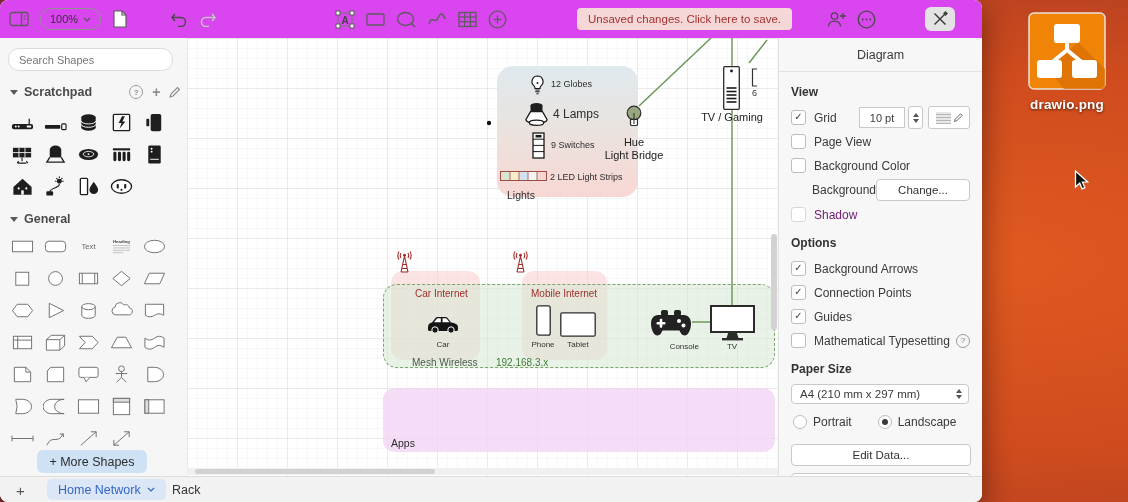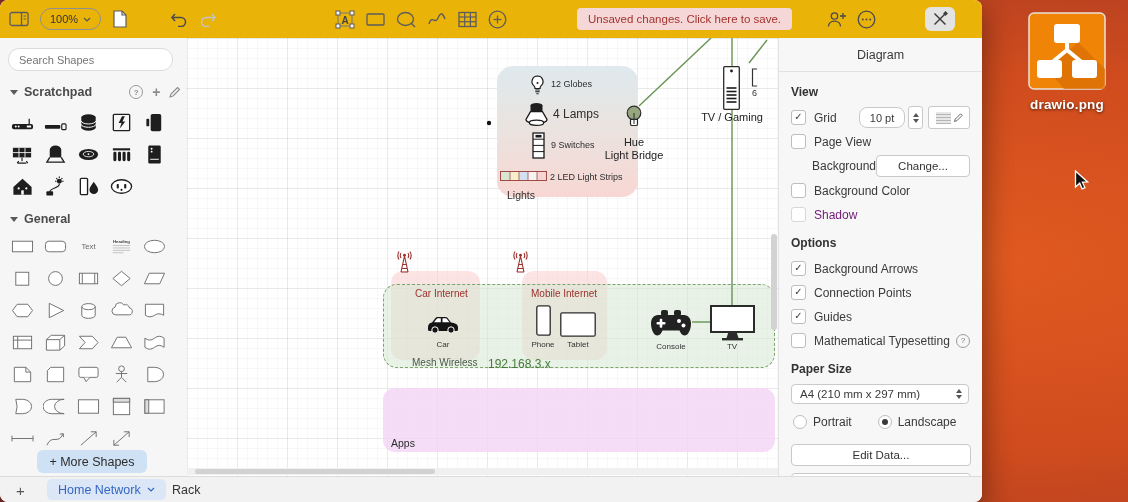--- a/index.html
+++ b/index.html
@@ -11,21 +11,21 @@
     background:radial-gradient(150% 125% at 86% 52%, #e05a20 0%, #d04c1e 30%, #b13e21 50%, #7c2a2e 72%, #471530 100%);}
   .desktop-icon{position:absolute;left:1028px;top:12px;width:78px;cursor:default;}
   .desktop-icon .img{width:78px;height:78px;}
   .desktop-icon .lbl{margin-top:7px;text-align:center;color:#fff;font-size:13.5px;font-weight:700;
     text-shadow:0 1px 3px rgba(0,0,0,.65);letter-spacing:.2px;}
   .cursor{position:absolute;left:1074px;top:170px;}
   
   .window{position:absolute;left:0;top:0;width:982px;height:502px;background:#fff;
     border-radius:8px;overflow:hidden;box-shadow:0 10px 30px rgba(0,0,0,.45);}
   
-  .toolbar{position:absolute;left:0;top:0;width:982px;height:38px;background:#eab308;
+  .toolbar{position:absolute;left:0;top:0;width:982px;height:38px;background:#d946ef;
     border-bottom:1px solid #e3e3e3;}
   .tbg{position:absolute;top:0;height:38px;display:flex;align-items:center;}
   .tb-btn{display:flex;align-items:center;justify-content:center;border-radius:5px;cursor:pointer;}
   .zoom-pill{display:flex;align-items:center;gap:5px;border:1px solid #909090;border-radius:11px;
     height:20px;padding:0 9px;font-size:11px;color:#333;background:transparent;cursor:pointer;}
   .badge{position:absolute;left:577px;top:8px;height:22px;display:flex;align-items:center;
     background:#f6d7d7;color:#a2332e;font-size:11.5px;border-radius:4px;padding:0 11px;cursor:pointer;}
   .sketch-btn{position:absolute;left:925px;top:7px;width:30px;height:24px;background:#e3e3e3;
     border-radius:6px;display:flex;align-items:center;justify-content:center;cursor:pointer;}
   
@@ -60,21 +60,21 @@
   .node{position:absolute;}
   .lights{left:310px;top:28px;width:141px;height:131px;border-radius:16px;z-index:1;
     background:linear-gradient(180deg,#dfe9ee 0%,#eae3df 48%,#f8d7d3 100%);}
   .lights .itxt{position:absolute;font-size:9px;color:#2d2d2d;white-space:nowrap;}
   .lights .big{font-size:12px;}
   .lights-label{position:absolute;left:10px;top:123px;font-size:10.5px;color:#2d2d2d;}
   .pinkbox{background:rgba(248,206,204,0.55);border-radius:12px;z-index:1;}
   .meshbox{left:196px;top:246px;width:392px;height:84px;border:1.5px dashed #7ca36a;border-radius:14px;
     background:rgba(213,232,212,0.55);z-index:2;box-sizing:border-box;}
   .mesh-lbl{position:absolute;left:28px;top:72px;font-size:10px;color:#4a5645;white-space:nowrap;}
-  .mesh-sub{position:absolute;left:104px;top:72px;font-size:12px;color:#457a3b;white-space:nowrap;}
+  .mesh-sub{position:absolute;left:112px;top:72px;font-size:10px;color:#457a3b;white-space:nowrap;}
   .appsbox{left:196px;top:350px;width:392px;height:64px;background:rgba(243,212,245,0.8);
     border-radius:12px;z-index:1;}
   .apps-lbl{position:absolute;left:8px;top:49px;font-size:10.5px;color:#2d2d2d;}
   .wires{position:absolute;left:0;top:0;z-index:2;pointer-events:none;}
   .dev{z-index:3;cursor:pointer;}
   .dev-lbl{position:absolute;font-size:8px;color:#333;text-align:center;z-index:3;white-space:nowrap;}
   .net-lbl{position:absolute;font-size:10px;color:#9c2f2b;z-index:3;white-space:nowrap;margin-top:26px;}
   .node-lbl{position:absolute;font-size:11px;color:#222;text-align:center;z-index:3;line-height:13px;}
   .edge-glyph{position:absolute;left:565px;top:50px;font-size:9px;color:#333;z-index:3;}
   .hscroll{position:absolute;left:0;bottom:1px;width:100%;height:7px;background:#f0f0f0;z-index:5;}
@@ -90,21 +90,21 @@
   .fp-body{padding:11px 12px 0 12px;}
   .fp-title{font-weight:700;font-size:12px;color:#333;margin:2px 0 8px 0;}
   .row{display:flex;align-items:center;height:21px;margin-bottom:3px;}
   .cb{width:13px;height:13px;border:1px solid #bdbdbd;border-radius:3px;background:#fff;margin-right:8px;
     font-size:10px;line-height:12px;text-align:center;color:#3c3c3c;cursor:pointer;flex:none;}
   .rd{width:12px;height:12px;border:1px solid #bdbdbd;border-radius:50%;background:#fff;margin-right:6px;
     position:relative;cursor:pointer;flex:none;}
   .rd.on::after{content:"";position:absolute;left:3px;top:3px;width:6px;height:6px;border-radius:50%;background:#3a3a3a;}
   .dim{color:#701a75;}
   .dim .cb{border-color:#d8d8d8;}
-  .gsize{margin-left:auto;width:44px;height:19px;background:#fff;border:1px solid #c9c9c9;border-radius:8px;
+  .gsize{margin-left:auto;width:44px;height:19px;background:#fff;border:1px solid #c9c9c9;border-radius:0;
     font-size:11px;display:flex;align-items:center;justify-content:center;cursor:text;}
   .stepper{width:13px;height:21px;border:1px solid #c9c9c9;border-radius:3px;background:#fff;margin-left:3px;
     display:flex;flex-direction:column;align-items:center;justify-content:center;gap:2px;cursor:pointer;}
   .tri-up{width:0;height:0;border-left:3.5px solid transparent;border-right:3.5px solid transparent;border-bottom:4px solid #555;}
   .tri-dn{width:0;height:0;border-left:3.5px solid transparent;border-right:3.5px solid transparent;border-top:4px solid #555;}
   .swatch-btn{width:40px;height:21px;border:1px solid #c9c9c9;border-radius:3px;background:#fff;margin-left:5px;
     display:flex;align-items:center;justify-content:center;gap:3px;cursor:pointer;}
   .swatch{width:15px;height:12px;background:repeating-linear-gradient(0deg,#b5b5b5,#b5b5b5 1px,#e7e7e7 1px,#e7e7e7 3px);}
   .fp-btn{height:20px;background:#fff;border:1px solid #c9c9c9;border-radius:4px;font-size:11.5px;color:#333;
     display:flex;align-items:center;justify-content:center;cursor:pointer;}
@@ -769,21 +769,21 @@
         <svg width="42" height="32" viewBox="0 0 42 32">
             <rect x="11" y="3" width="7" height="6" rx="2" fill="#222"></rect>
             <rect x="24" y="3" width="7" height="6" rx="2" fill="#222"></rect>
             <path d="M8,8 h26 c4,0 7,3.5 7,8.5 0,5.5 -2.5,12 -6.5,12 -2.5,0 -4,-2.5 -5,-5 h-17 c-1,2.5 -2.5,5 -5,5 C3.5,28.5 1,22 1,16.5 1,11.5 4,8 8,8 z" fill="#222"></path>
             <rect x="6.5" y="15" width="9" height="2.6" rx="1" fill="#fff"></rect>
             <rect x="9.7" y="11.8" width="2.6" height="9" rx="1" fill="#fff"></rect>
             <circle cx="29" cy="14" r="2" fill="#fff"></circle>
             <circle cx="33.5" cy="18.5" r="2" fill="#fff"></circle>
           </svg>
       </span>
-      <span class="dev-lbl" style="left:456px;top:304px;width:56px;">Console</span>
+      <span class="dev-lbl" style="left:456px;top:304px;width:56px;text-align:right;">Console</span>
 
       <span class="abs dev" style="left:523px;top:267px;">
         <svg width="45" height="36" viewBox="0 0 45 36">
             <rect x="1" y="1" width="43" height="26" fill="#fff" stroke="#2b2b2b" stroke-width="2"></rect>
             <path d="M18.5,27 h8 l2,6 h-12 z" fill="#2b2b2b"></path>
             <rect x="12" y="33" width="21" height="2.4" fill="#2b2b2b"></rect>
           </svg>
       </span>
       <span class="dev-lbl" style="left:529px;top:304px;width:32px;">TV</span>
 
@@ -814,28 +814,28 @@
                 <path d="M0.5,8.5 l0.8,-2.4 L6.6,0.8 l1.6,1.6 L2.9,7.7 z" fill="none" stroke="#666" stroke-width="1"></path>
               </svg>
           </span>
         </div>
 
         <div class="row">
           <span class="cb"></span>
           <span>Page View</span>
         </div>
 
+        <div class="row">
+          <span class="cb"></span>
+          <span>Background Color</span>
+        </div>
+
         <div class="row" style="height:22px;">
           <span style="margin-left:21px;">Background</span>
           <span class="fp-btn chg-btn">Change...</span>
-        </div>
-
-        <div class="row">
-          <span class="cb"></span>
-          <span>Background Color</span>
         </div>
 
         <div class="row dim">
           <span class="cb"></span>
           <span>Shadow</span>
         </div>
 
         <div class="fp-title" style="margin-top:11px;">Options</div>
 
         <div class="row">

